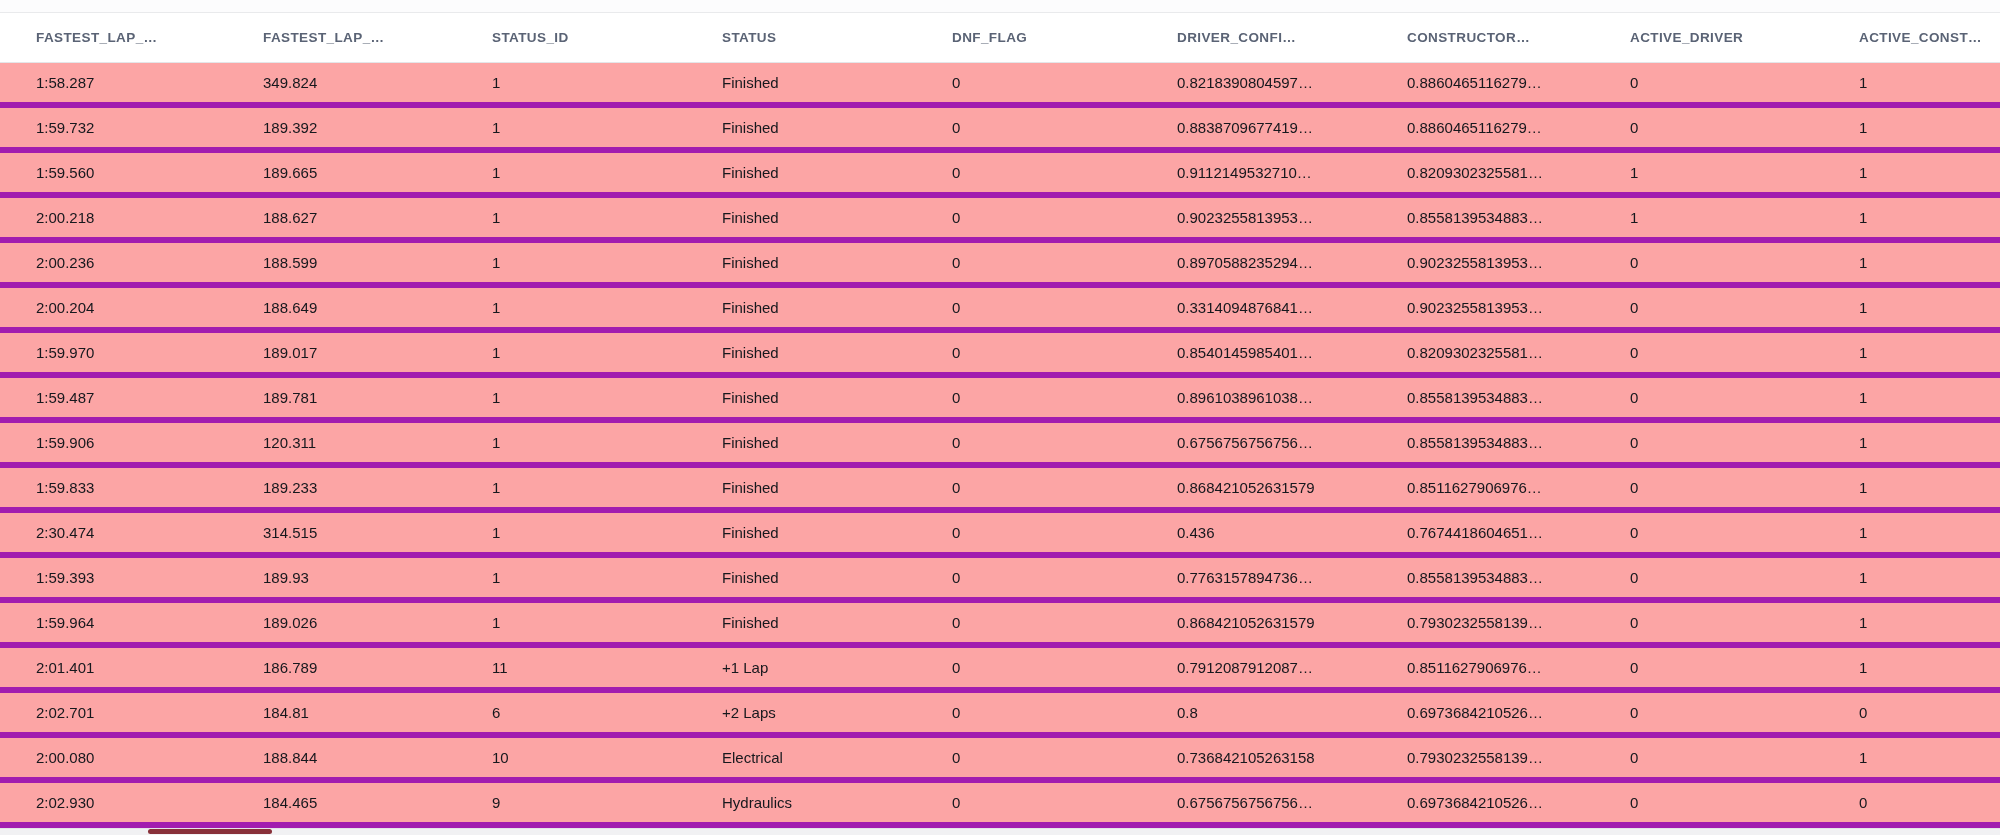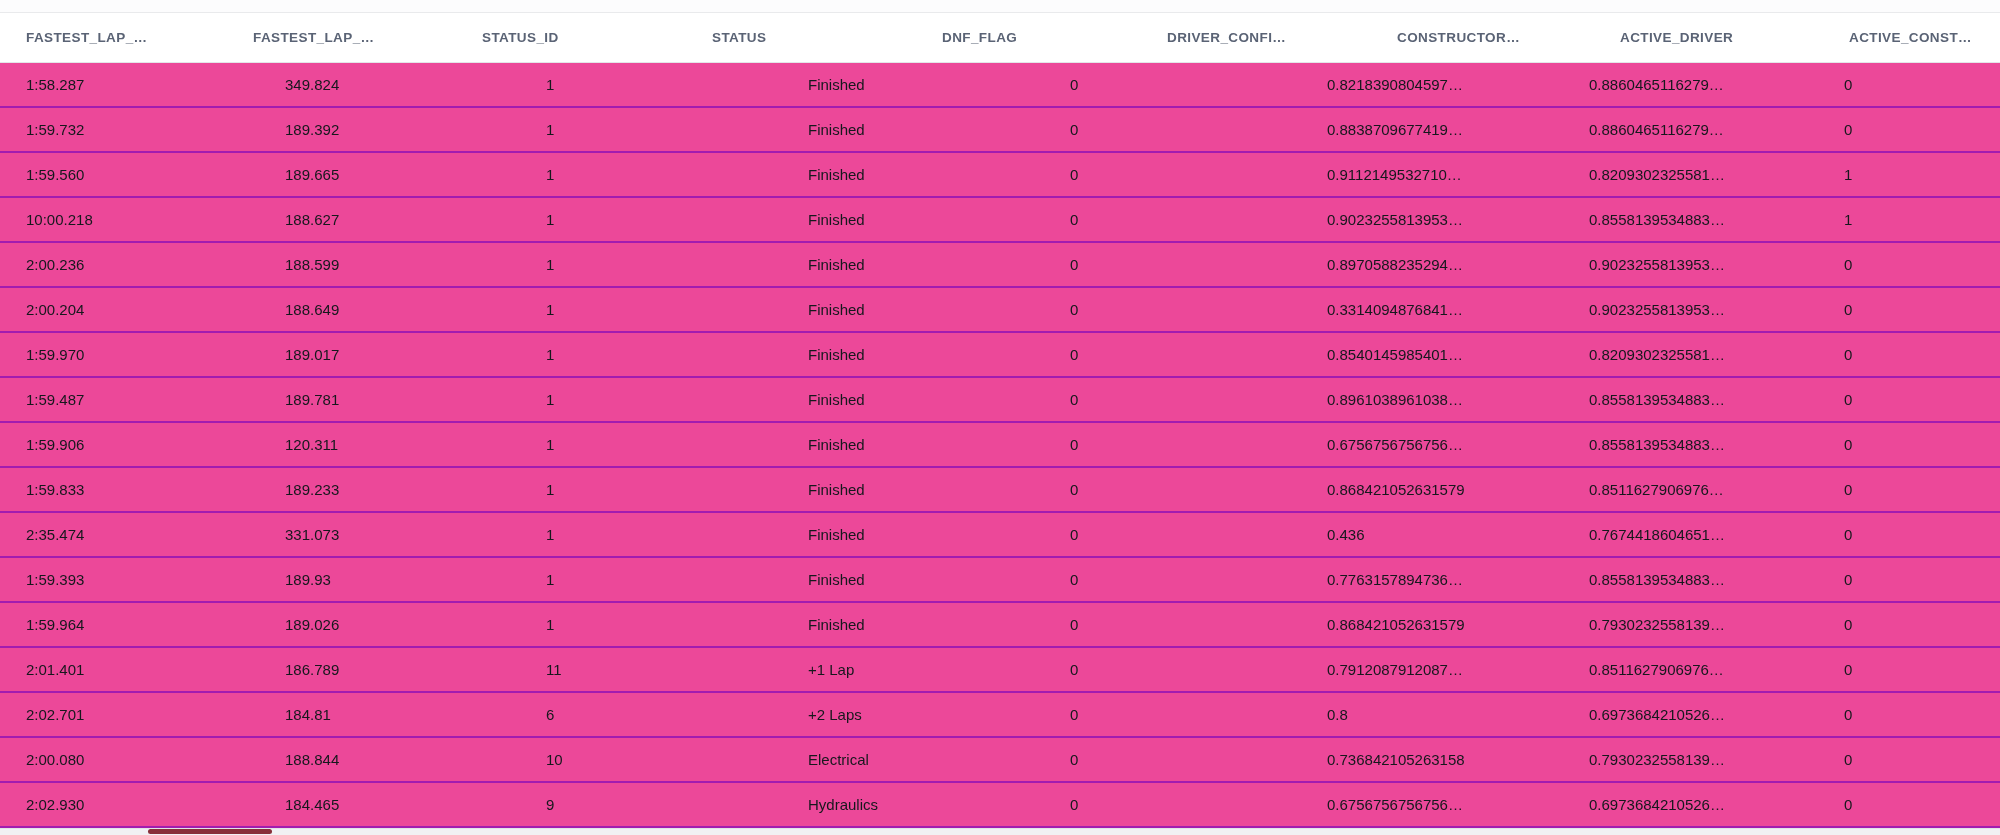--- a/index.html
+++ b/index.html
@@ -2,21 +2,21 @@
 <html><head>
 <meta charset="utf-8">
 <style>
   * { box-sizing: border-box; margin: 0; padding: 0; }
   html, body { width: 2000px; height: 835px; background: #ffffff; overflow: hidden; }
   body { font-family: "Liberation Sans", sans-serif; position: relative; }
 
   .grid-row {
     display: grid;
     grid-template-columns: 227px 229px 230px 230px 225px 230px 223px 229px minmax(0,1fr);
-    padding-left: 26px;
+    padding-left: 36px;
     align-items: center;
   }
 
   .topbar {
     height: 13px;
     background: #fcfcfd;
     border-bottom: 1px solid #e9eaec;
   }
 
   .header-row {
@@ -24,25 +24,24 @@
     border-bottom: 1px solid #e4e6e9;
     color: #5a6375;
     font-weight: bold;
     font-size: 13.5px;
     letter-spacing: 0.4px;
     background: #ffffff;
   }
 
   .data-row {
     height: 45px;
-    border-bottom: 2px solid #a21caf;
+    border-bottom: 6px solid #a21caf;
     font-size: 15px;
     color: #16181d;
-    background: #ec4899;
-    gap: 32px;
+    background: #fca5a5;
   }
 
   .cell {
     white-space: nowrap;
     overflow: hidden;
     padding-right: 14px;
   }
 
   .scroll-track {
     position: absolute;
@@ -106,21 +105,21 @@
       <div class="cell">189.665</div>
       <div class="cell">1</div>
       <div class="cell">Finished</div>
       <div class="cell">0</div>
       <div class="cell">0.9112149532710…</div>
       <div class="cell">0.8209302325581…</div>
       <div class="cell">1</div>
       <div class="cell">1</div>
     </div>
     <div class="grid-row data-row">
-      <div class="cell">10:00.218</div>
+      <div class="cell">2:00.218</div>
       <div class="cell">188.627</div>
       <div class="cell">1</div>
       <div class="cell">Finished</div>
       <div class="cell">0</div>
       <div class="cell">0.9023255813953…</div>
       <div class="cell">0.8558139534883…</div>
       <div class="cell">1</div>
       <div class="cell">1</div>
     </div>
     <div class="grid-row data-row">
@@ -183,22 +182,22 @@
       <div class="cell">189.233</div>
       <div class="cell">1</div>
       <div class="cell">Finished</div>
       <div class="cell">0</div>
       <div class="cell">0.868421052631579</div>
       <div class="cell">0.8511627906976…</div>
       <div class="cell">0</div>
       <div class="cell">1</div>
     </div>
     <div class="grid-row data-row">
-      <div class="cell">2:35.474</div>
-      <div class="cell">331.073</div>
+      <div class="cell">2:30.474</div>
+      <div class="cell">314.515</div>
       <div class="cell">1</div>
       <div class="cell">Finished</div>
       <div class="cell">0</div>
       <div class="cell">0.436</div>
       <div class="cell">0.7674418604651…</div>
       <div class="cell">0</div>
       <div class="cell">1</div>
     </div>
     <div class="grid-row data-row">
       <div class="cell">1:59.393</div>

